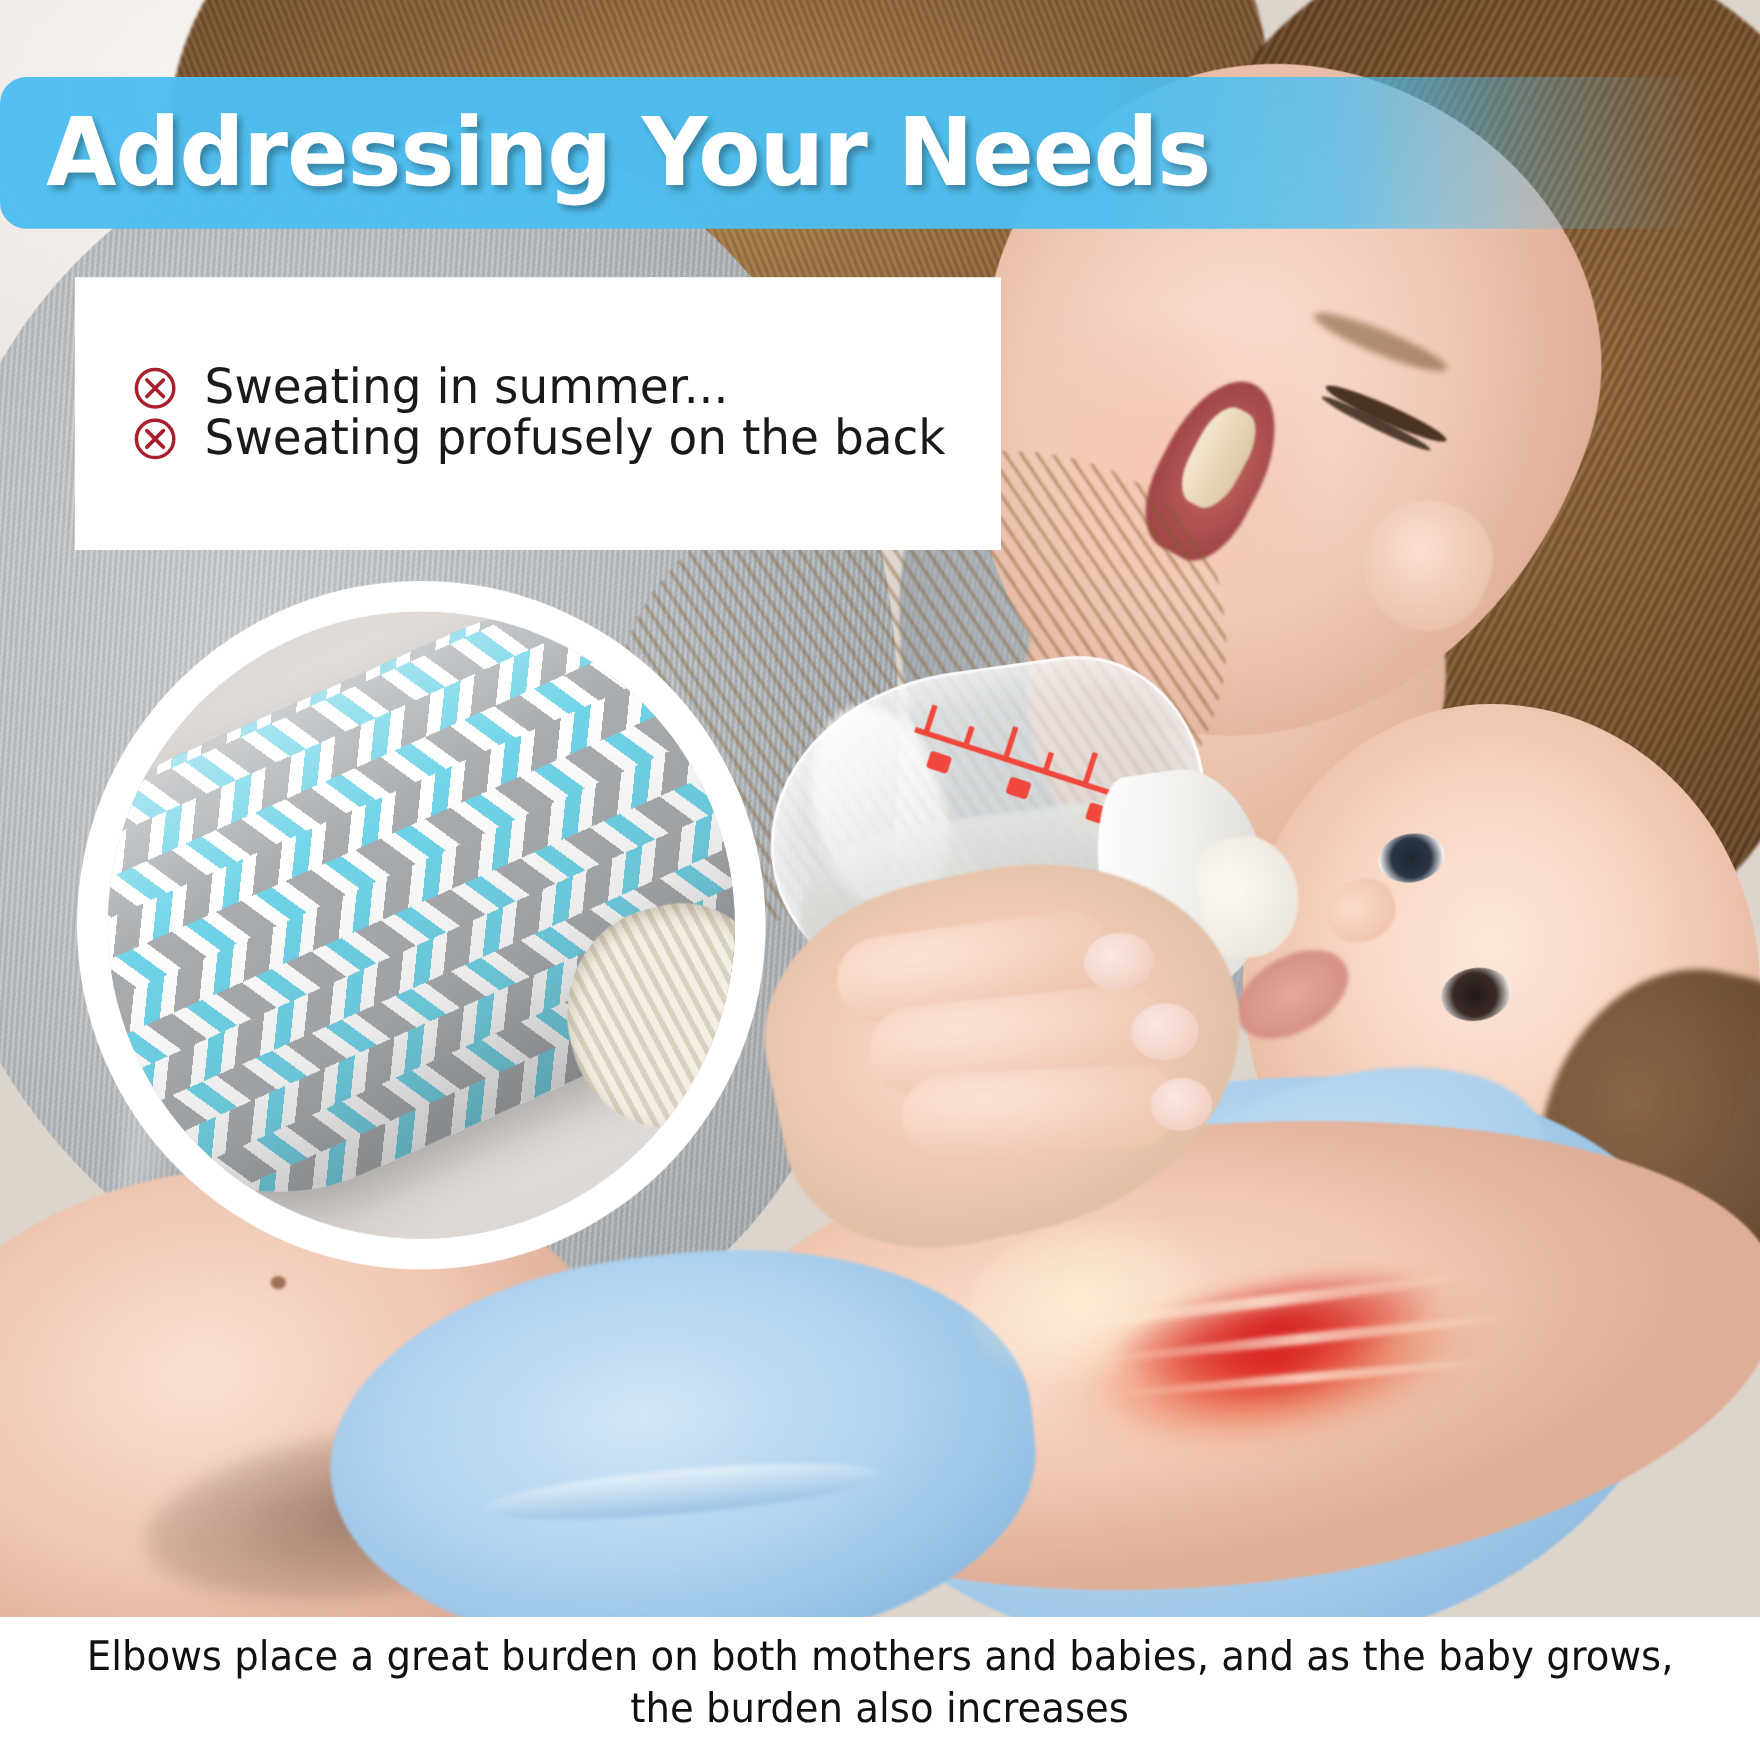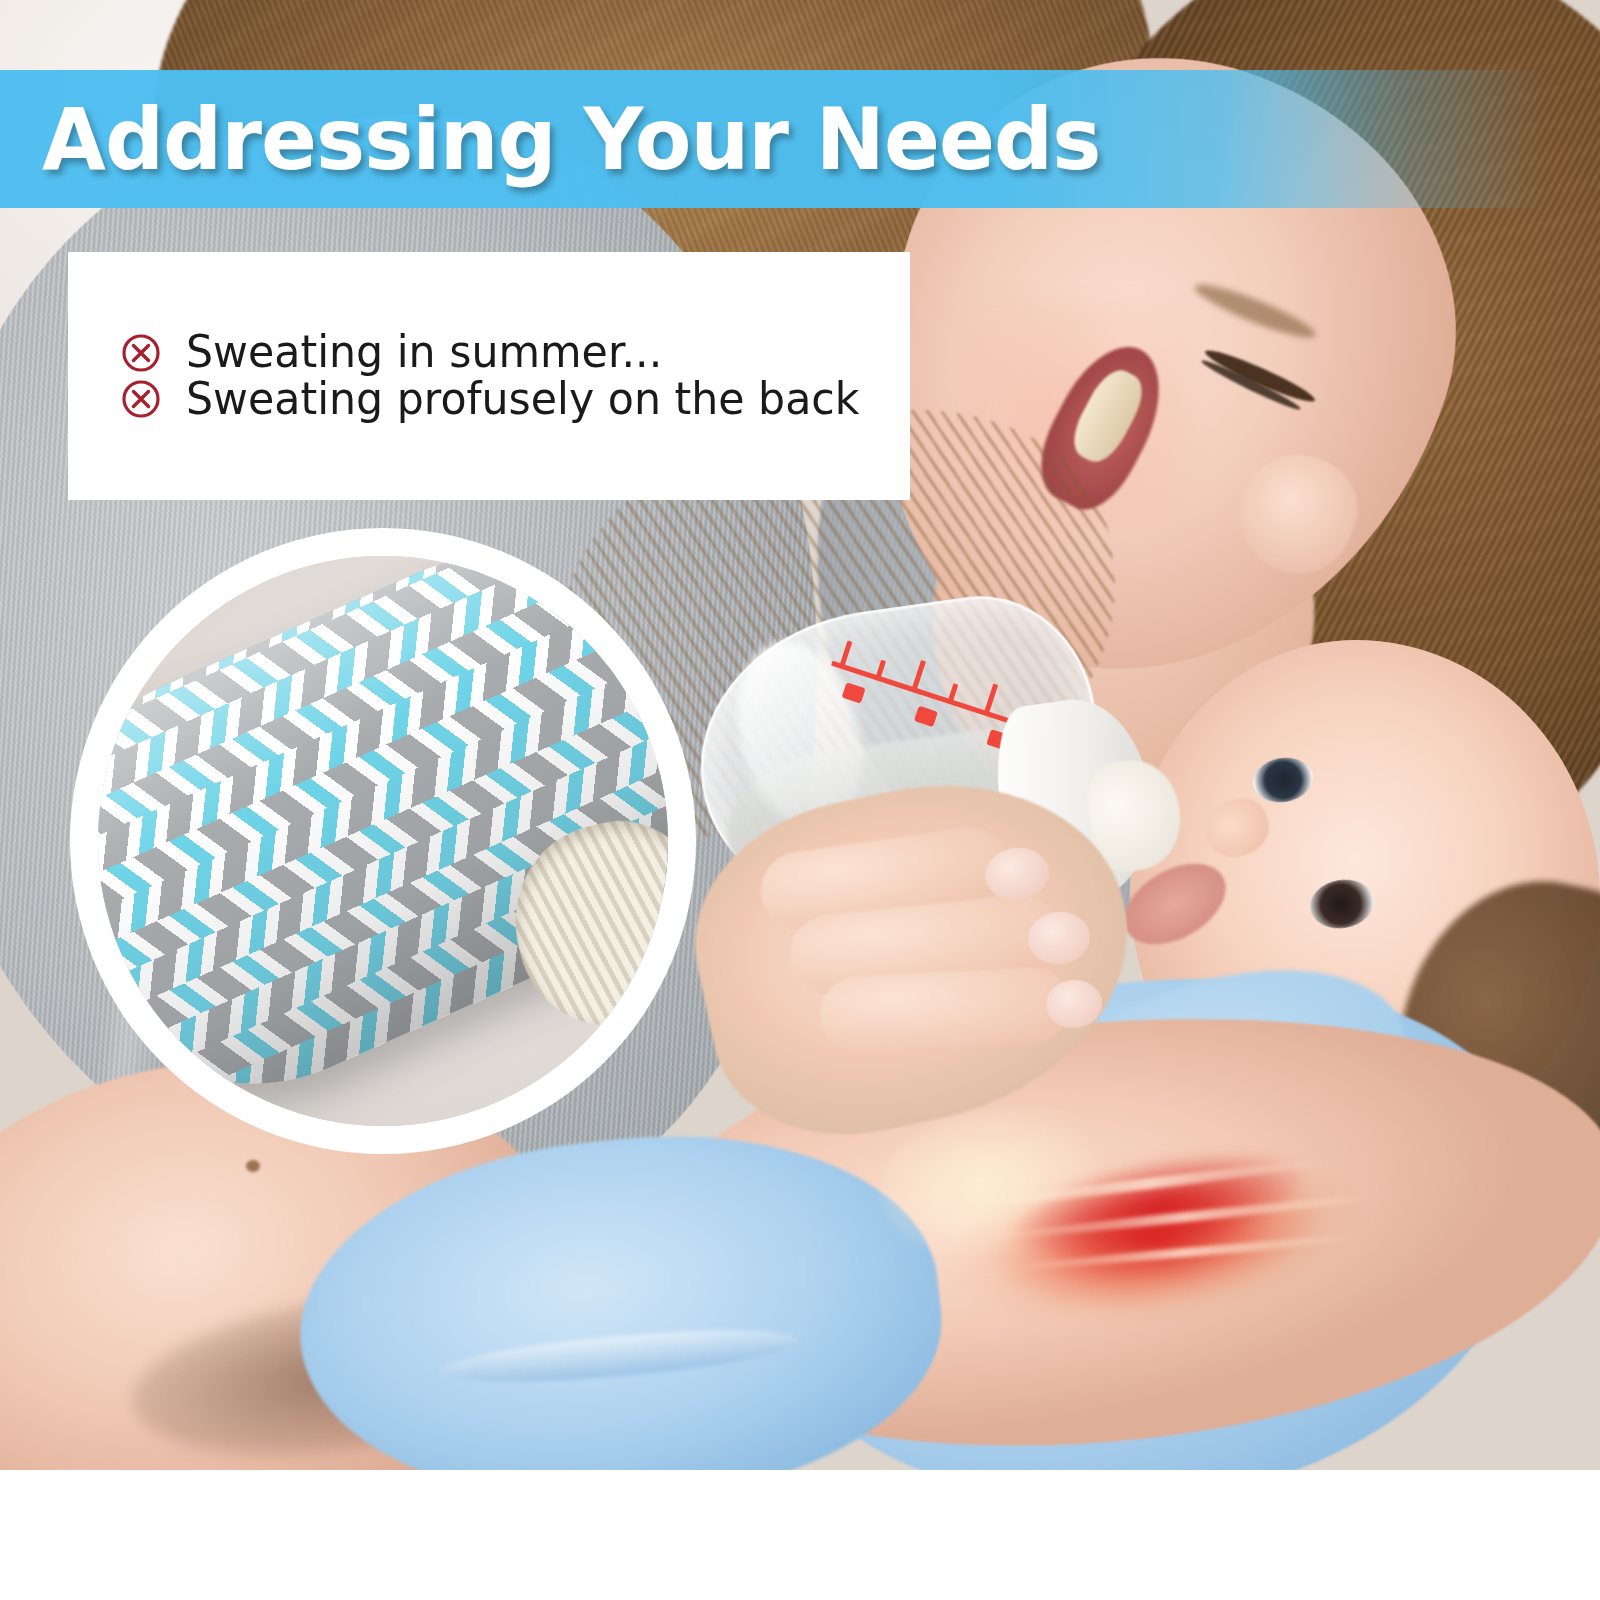--- a/index.html
+++ b/index.html
@@ -365,20 +365,21 @@
     left: 0; top: 70px;
     width: 1600px; height: 138px;
     background: linear-gradient(90deg,
        rgba(77,190,240,0.97) 0%,
        rgba(77,190,240,0.97) 62%,
        rgba(77,190,240,0.80) 76%,
        rgba(77,190,240,0.28) 88%,
        rgba(77,190,240,0.00) 97%);
     display: flex;
     align-items: center;
+    border-radius: 24px;
   }
   .banner-title {
     margin-left: 42px;
     font-family: "DejaVu Sans", sans-serif;
     font-weight: 700;
     font-size: 86px;
     line-height: 1;
     letter-spacing: -1px;
     color: #ffffff;
     text-shadow: 4px 5px 6px rgba(0,0,0,0.30);
@@ -635,14 +636,18 @@
       <div class="inset-bg"></div>
       <div class="pillow">
         <div class="chevron"></div>
         <div class="chevron-zig"></div>
         <div class="pillow-shade"></div>
       </div>
       <div class="pillow-ruffle"></div>
     </div>
   </div>
 
+  <div class="caption-band">
+    <div class="caption-line">Elbows place a great burden on both mothers and babies, and as the baby grows,</div>
+    <div class="caption-line">the burden also increases</div>
+  </div>
 
 </div>
 
 </body></html>

